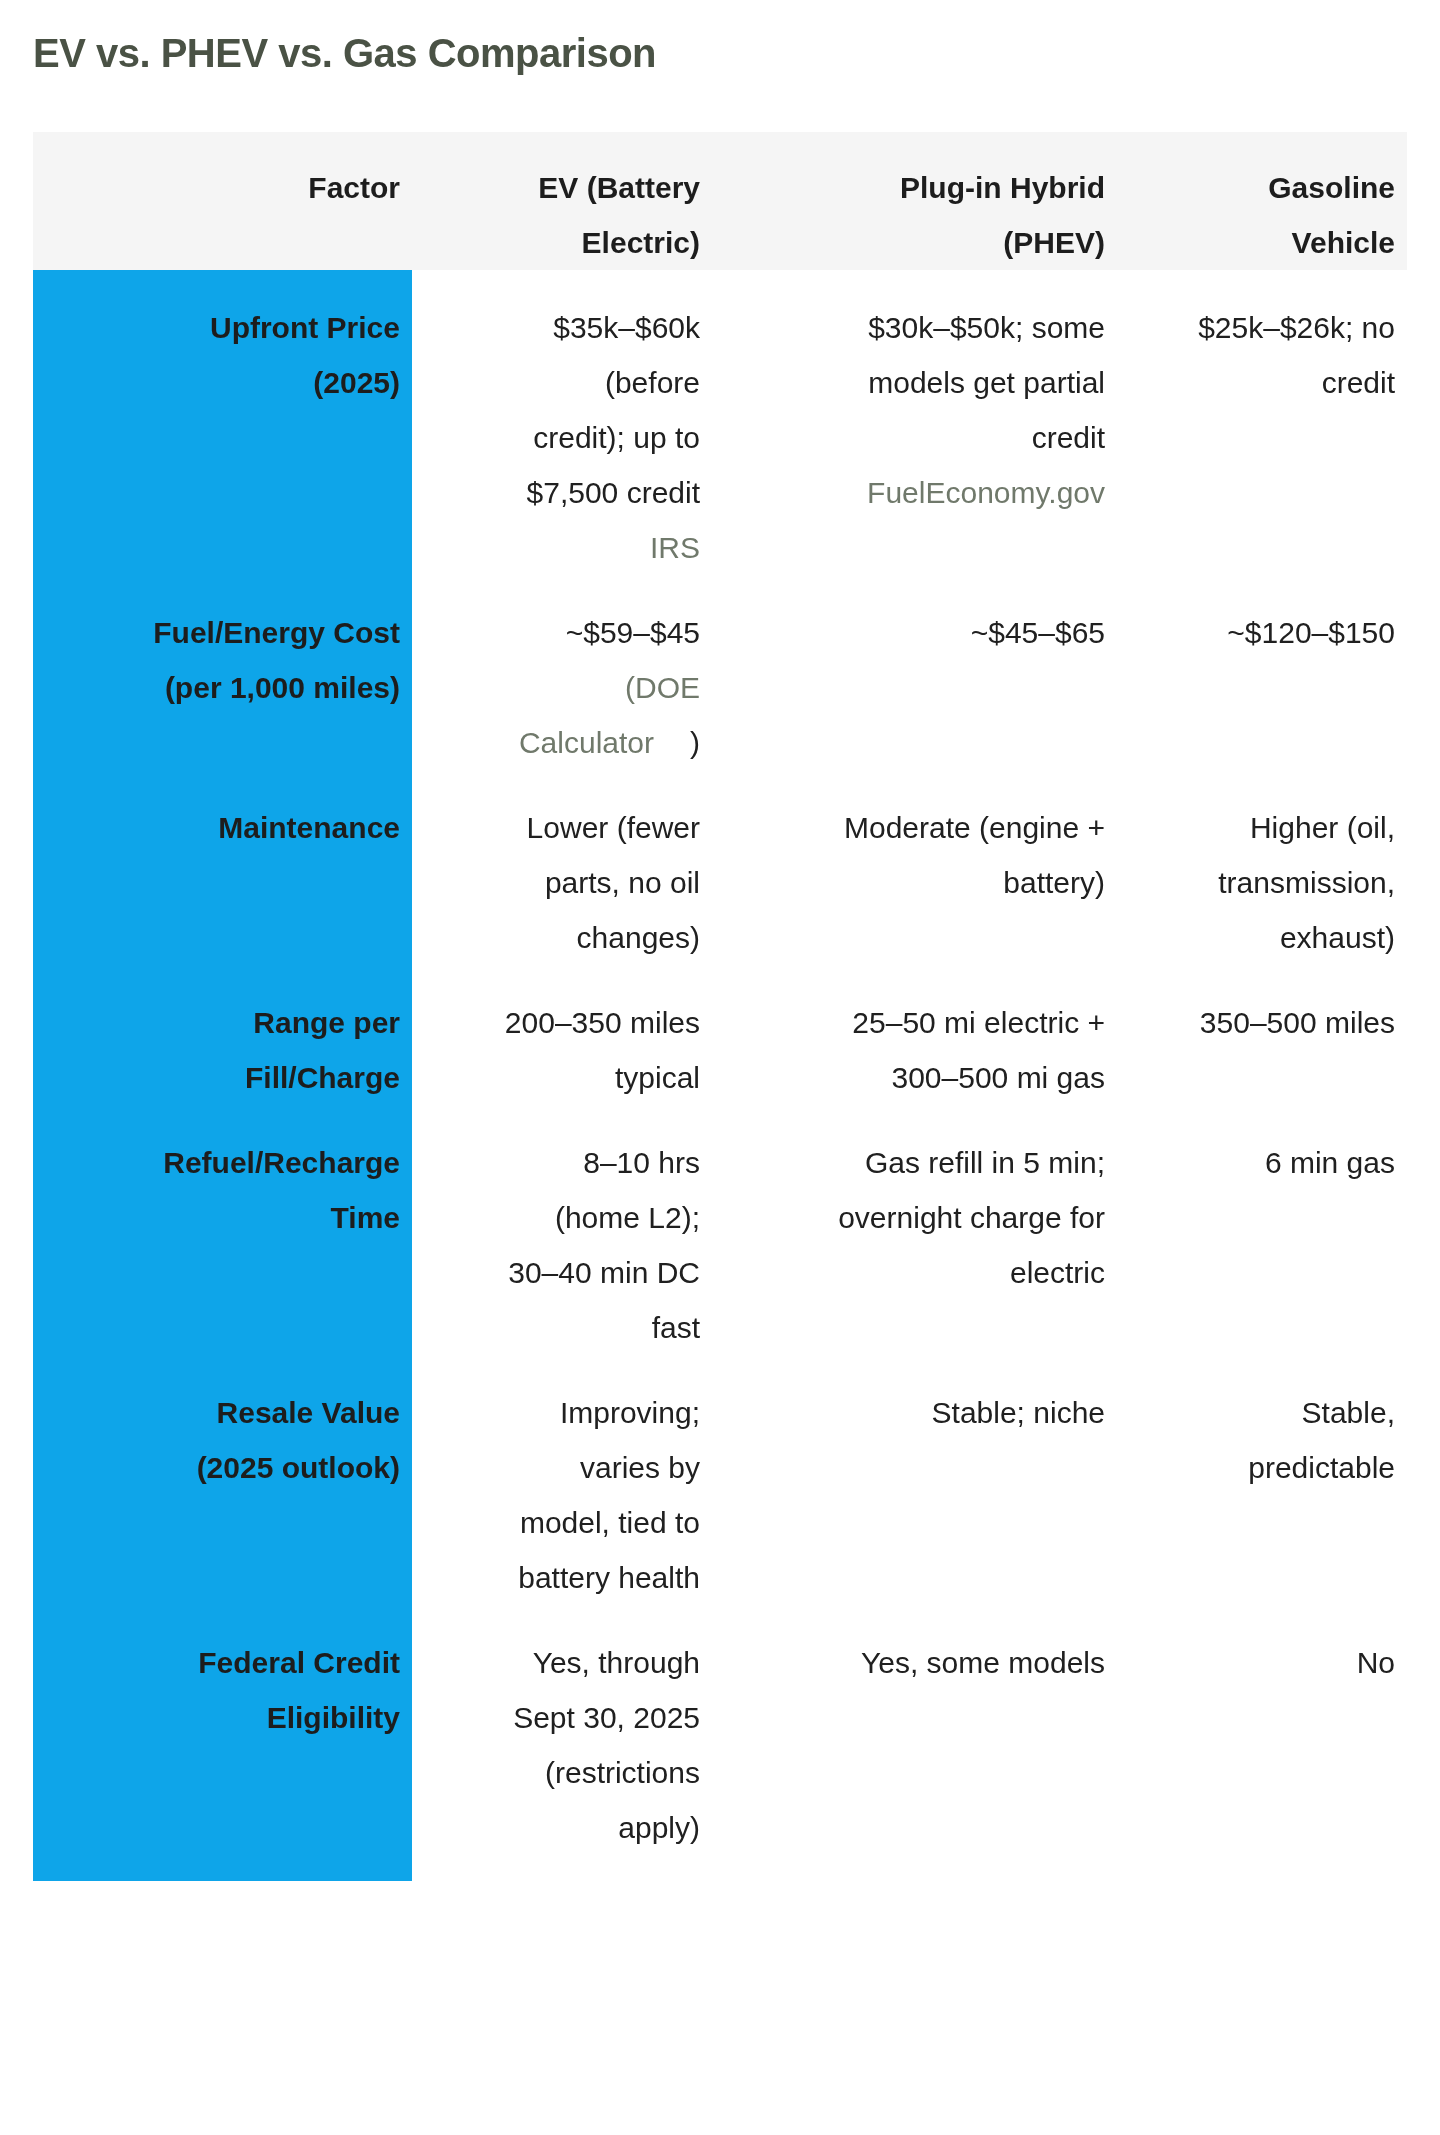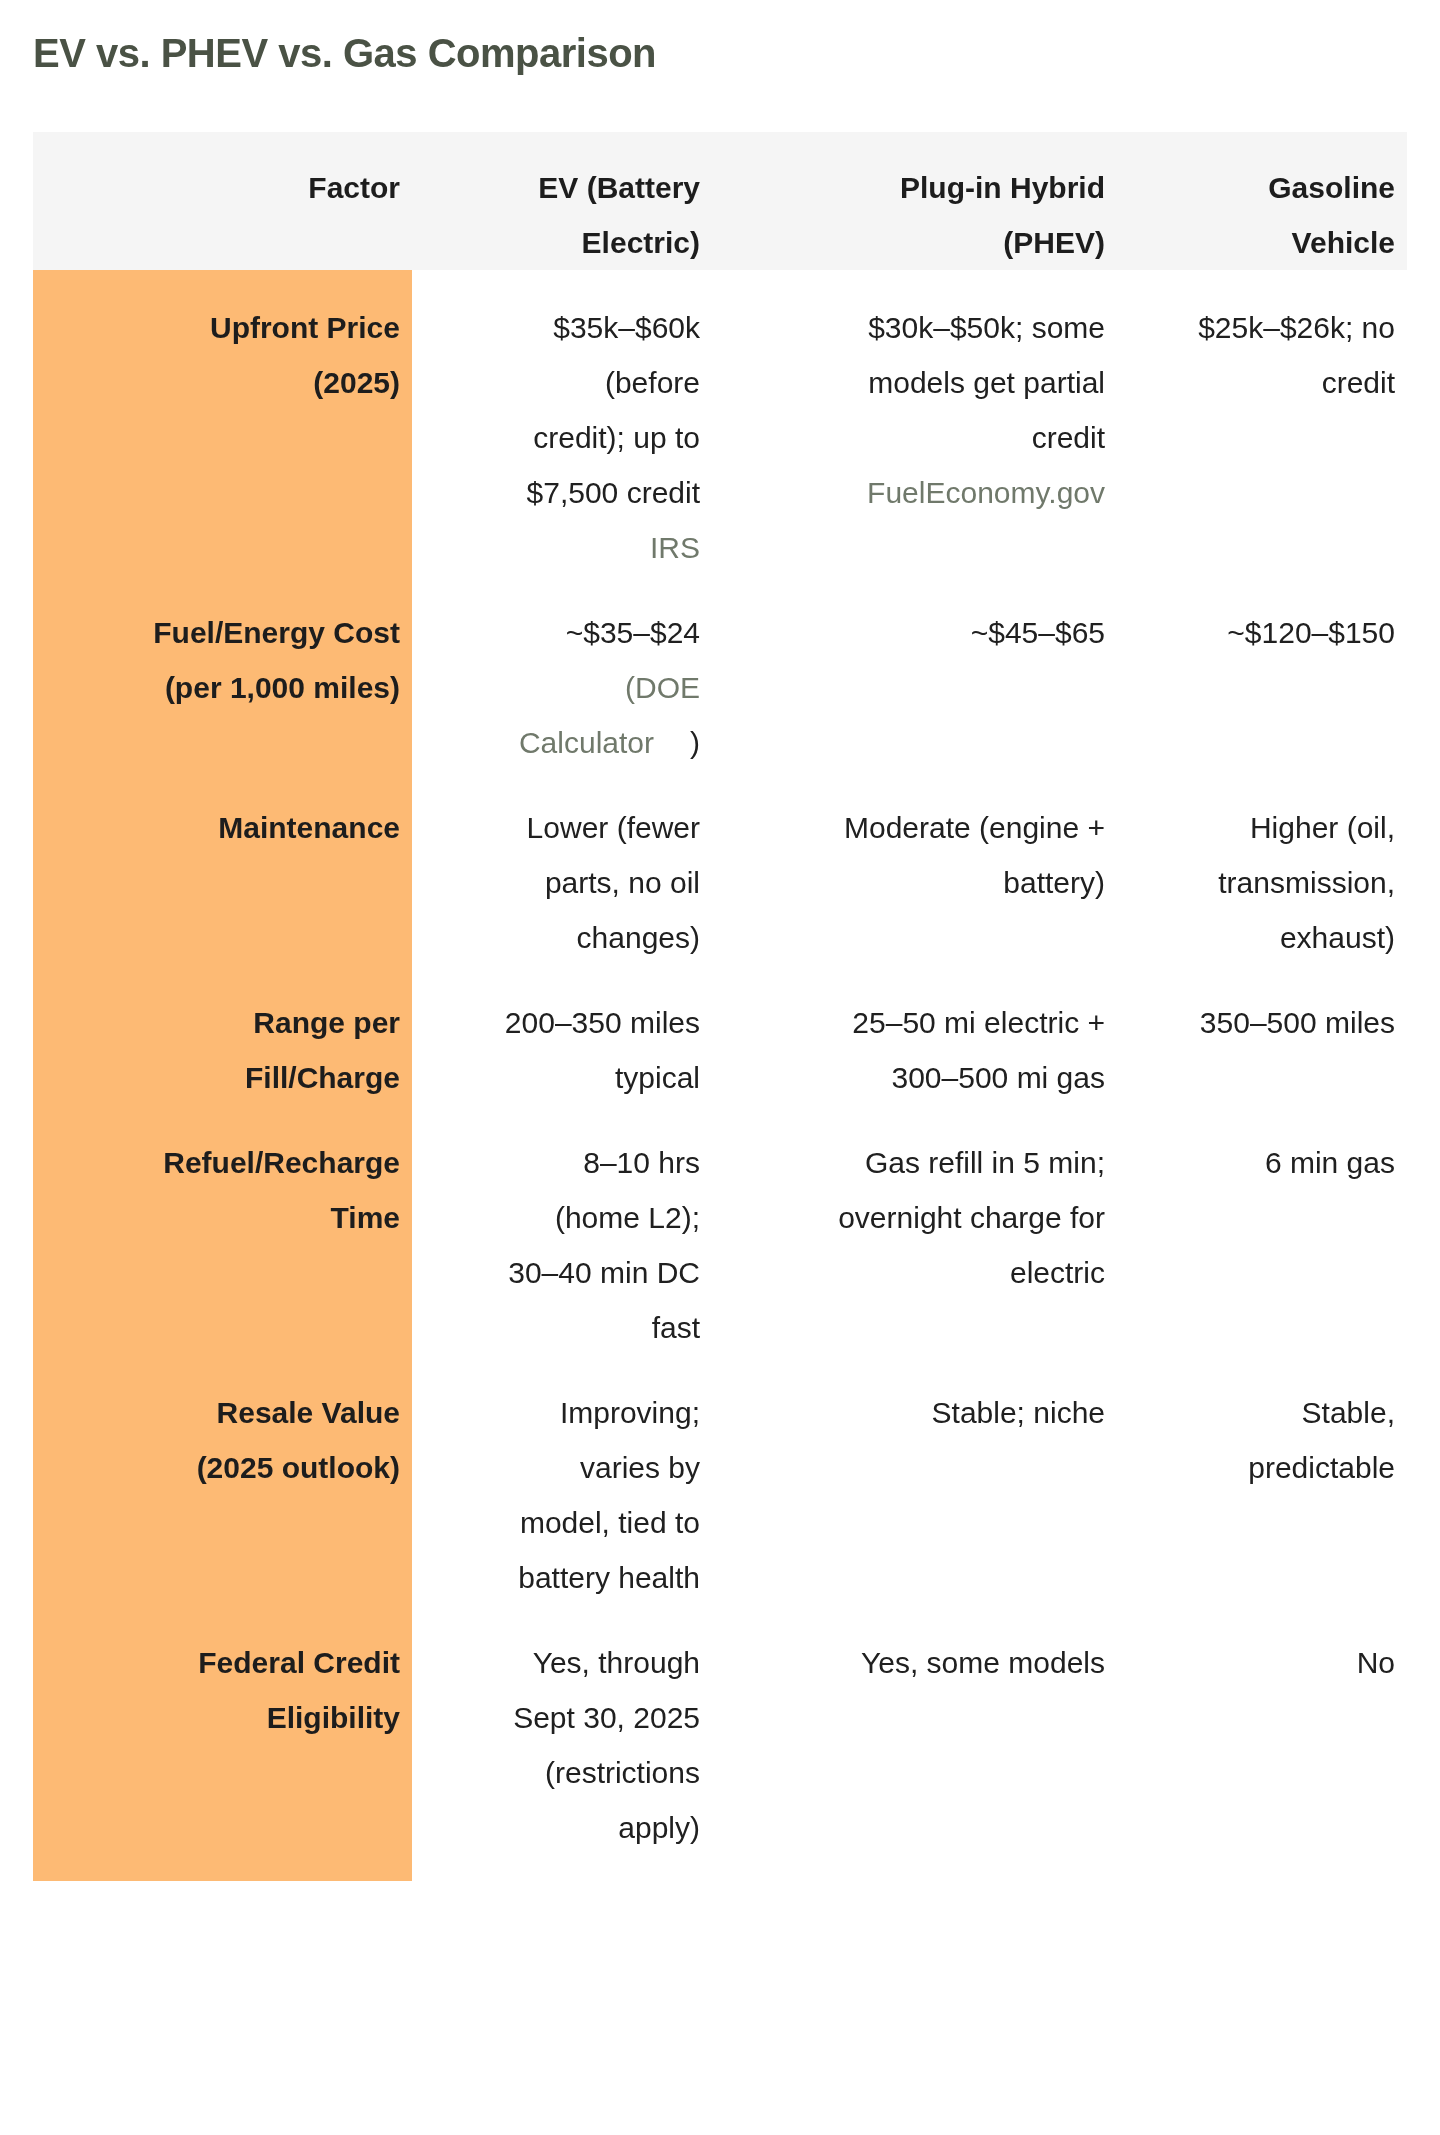--- a/index.html
+++ b/index.html
@@ -43,21 +43,21 @@
     box-sizing: border-box;
   }
   thead th {
     background: #f5f5f5;
     font-weight: 700;
     color: #1d1d1d;
     padding-top: 28px;
     height: 138px;
   }
   tbody th {
-    background: #fdba74;
+    background: #0ea5e9;
     font-weight: 700;
     color: #1d1d1d;
   }
   tbody td {
     background: #ffffff;
     font-weight: 400;
   }
   tbody tr:last-child th,
   tbody tr:last-child td {
     padding-bottom: 26px;
@@ -104,21 +104,21 @@
         <td><span class="cell-text">$30k–$50k; some
 models get partial
 credit
 </span><a class="lnk" href="#">FuelEconomy.gov</a></td>
         <td><span class="cell-text">$25k–$26k; no
 credit</span></td>
       </tr>
       <tr>
         <th>Fuel/Energy Cost
 (per 1,000 miles)</th>
-        <td><span class="cell-text">~$35–$24
+        <td><span class="cell-text">~$59–$45
 </span><a class="lnk" href="#">(DOE
 Calculator</a><span class="cell-text">)</span></td>
         <td><span class="cell-text">~$45–$65</span></td>
         <td><span class="cell-text">~$120–$150</span></td>
       </tr>
       <tr>
         <th>Maintenance</th>
         <td><span class="cell-text">Lower (fewer
 parts, no oil
 changes)</span></td>

